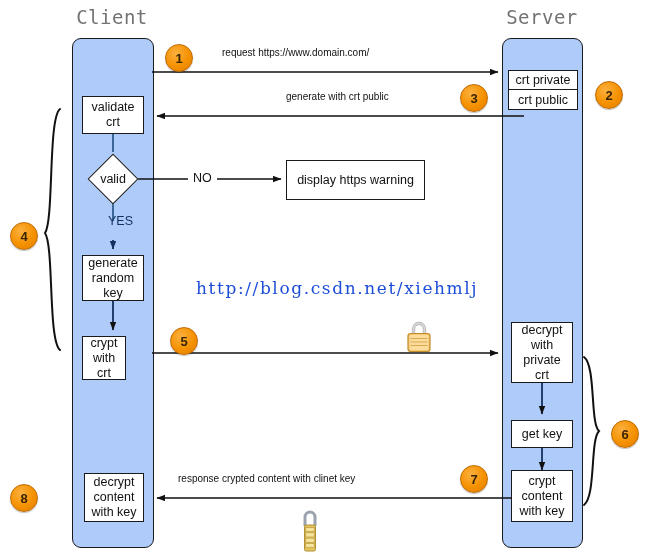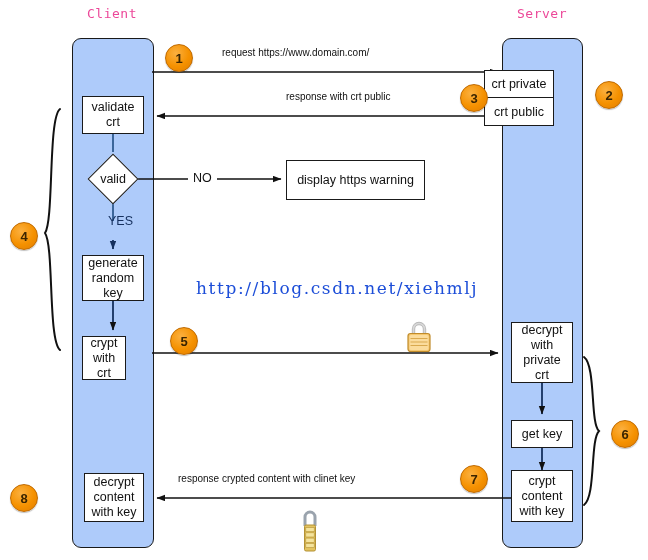--- a/index.html
+++ b/index.html
@@ -7,21 +7,21 @@
        font-family:"Liberation Sans",sans-serif;color:#1a1a1a;}
   #canvas{position:absolute;left:0;top:0;width:648px;height:560px;}
 
   .abs{position:absolute;}
 
   
   .lifeline{
     background:#aecbfa;border:1px solid #1a1a1a;border-radius:9px;
   }
   .lane-title{
-    font-size:13px;color:#ec4899;text-align:center;letter-spacing:.5px;
+    font-size:19px;color:#737373;text-align:center;letter-spacing:.5px;
     font-family:"DejaVu Sans Mono","Liberation Mono",monospace;
   }
 
   
   .pbox{
     background:#ffffff;border:1.4px solid #1a1a1a;
     display:flex;align-items:center;justify-content:center;
     text-align:center;font-size:12.5px;line-height:15px;color:#111;
     box-sizing:border-box;padding:1px 2px;
   }
@@ -143,21 +143,21 @@
   </div>
 
   <div class="abs pbox" style="left:84px;top:473px;width:60px;height:49px;">
     <span>
       <span>decrypt</span><br>
       <span>content</span><br>
       <span>with key</span>
     </span>
   </div>
 
-  <div class="abs stack" style="left:484px;top:70px;width:70px;height:56px;">
+  <div class="abs stack" style="left:508px;top:70px;width:70px;height:40px;">
     <div class="row top">crt private</div>
     <div class="row">crt public</div>
   </div>
 
   <div class="abs pbox" style="left:511px;top:322px;width:62px;height:61px;">
     <span>
       <span>decrypt</span><br>
       <span>with</span><br>
       <span>private</span><br>
       <span>crt</span>
@@ -168,21 +168,21 @@
 
   <div class="abs pbox" style="left:511px;top:470px;width:62px;height:52px;">
     <span>
       <span>crypt</span><br>
       <span>content</span><br>
       <span>with key</span>
     </span>
   </div>
 
   <div class="abs msg" style="left:222px;top:47px;">request https://www.domain.com/</div>
-  <div class="abs msg" style="left:286px;top:91px;">response with crt public</div>
+  <div class="abs msg" style="left:286px;top:91px;">generate with crt public</div>
   <div class="abs msg" style="left:178px;top:473px;">response crypted content with clinet key</div>
 
   <div class="abs" style="left:403px;top:319px;width:32px;height:34px;">
     <svg width="32" height="34" viewBox="0 0 32 34">
       <path d="M10.5,15 L10.5,10 A5.5,5.5 0 0 1 21.5,10 L21.5,15" fill="none" stroke="#b9b9b9" stroke-width="3.4"></path>
       <path d="M10.5,15 L10.5,10 A5.5,5.5 0 0 1 21.5,10 L21.5,15" fill="none" stroke="#d8d8d8" stroke-width="1.6"></path>
       <rect x="5" y="14.5" width="22" height="18" rx="2.5" fill="#f5c76e" stroke="#c08b2a" stroke-width="1.2"></rect>
       <rect x="6.5" y="16" width="19" height="15" rx="1.6" fill="#fbdc9c"></rect>
       <line x1="7.5" y1="19.5" x2="24.5" y2="19.5" stroke="#d9a94e" stroke-width="1"></line>
       <line x1="7.5" y1="23" x2="24.5" y2="23" stroke="#d9a94e" stroke-width="1"></line>

